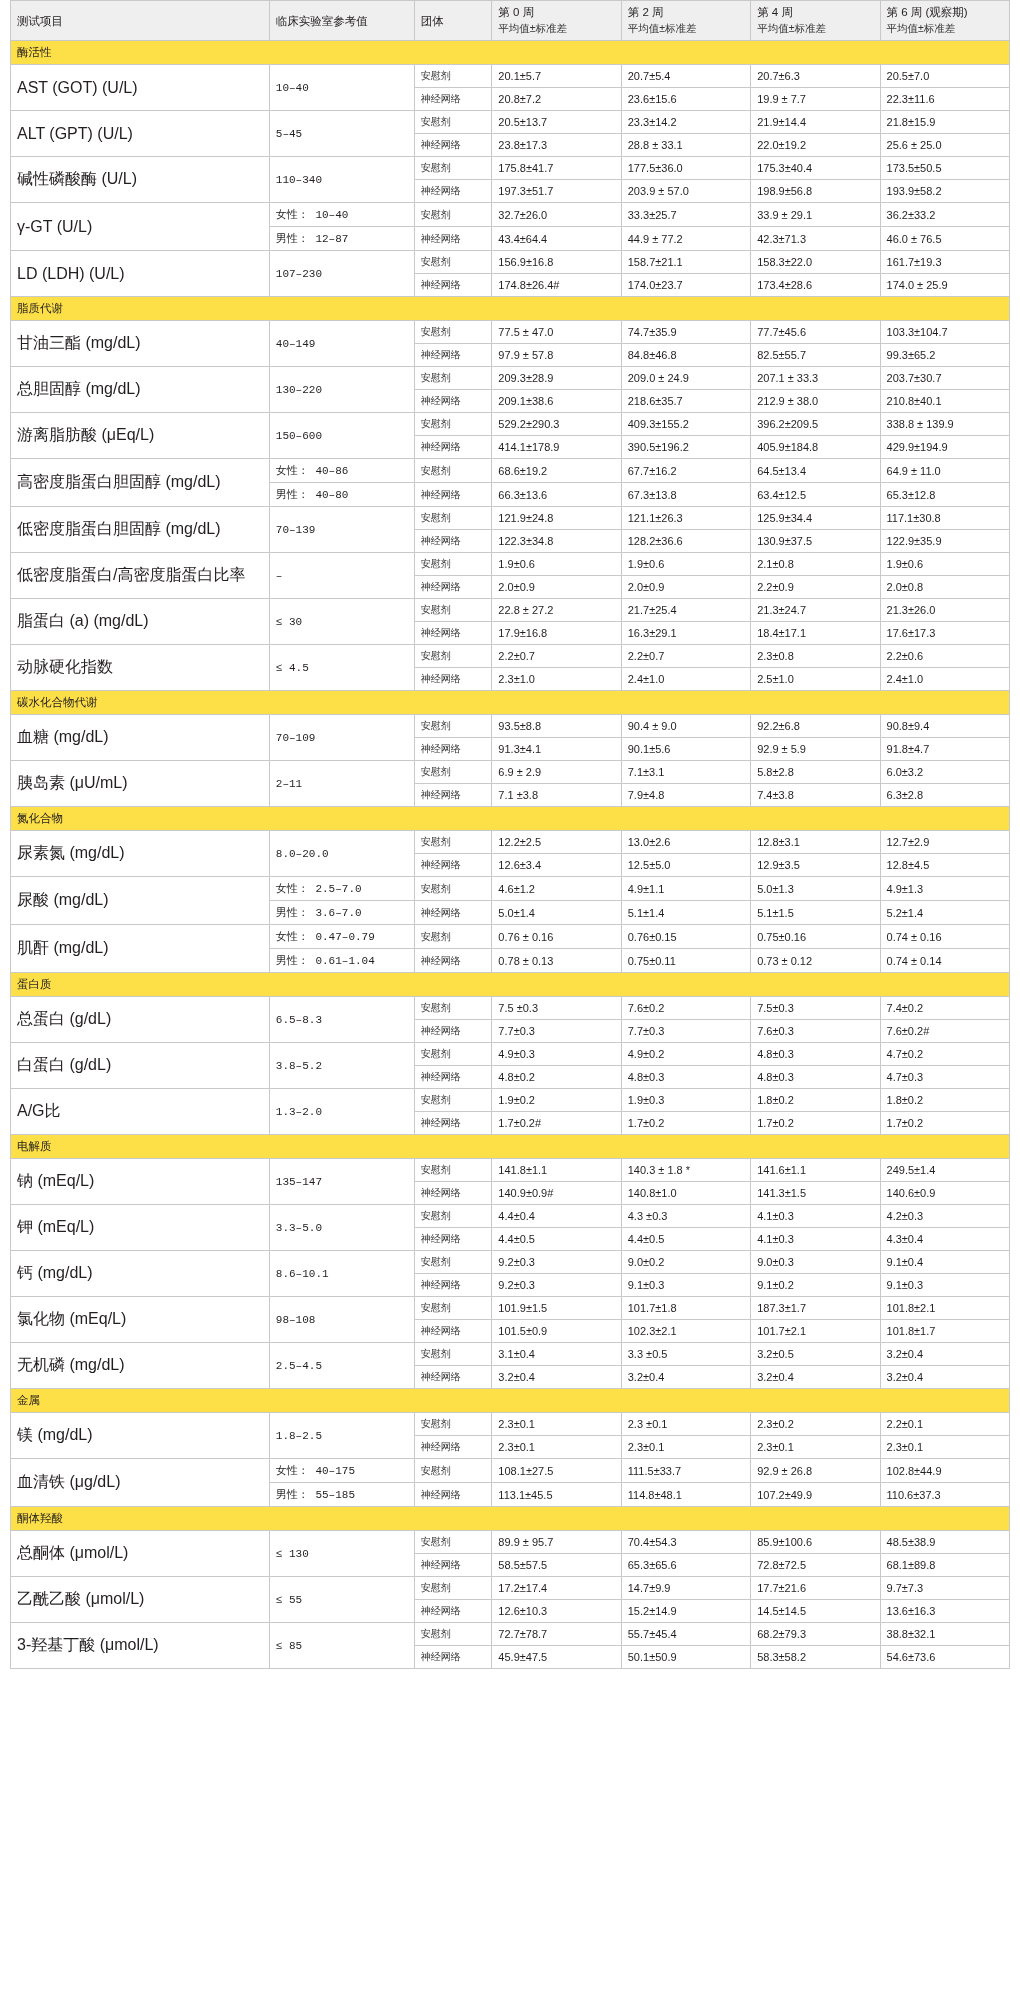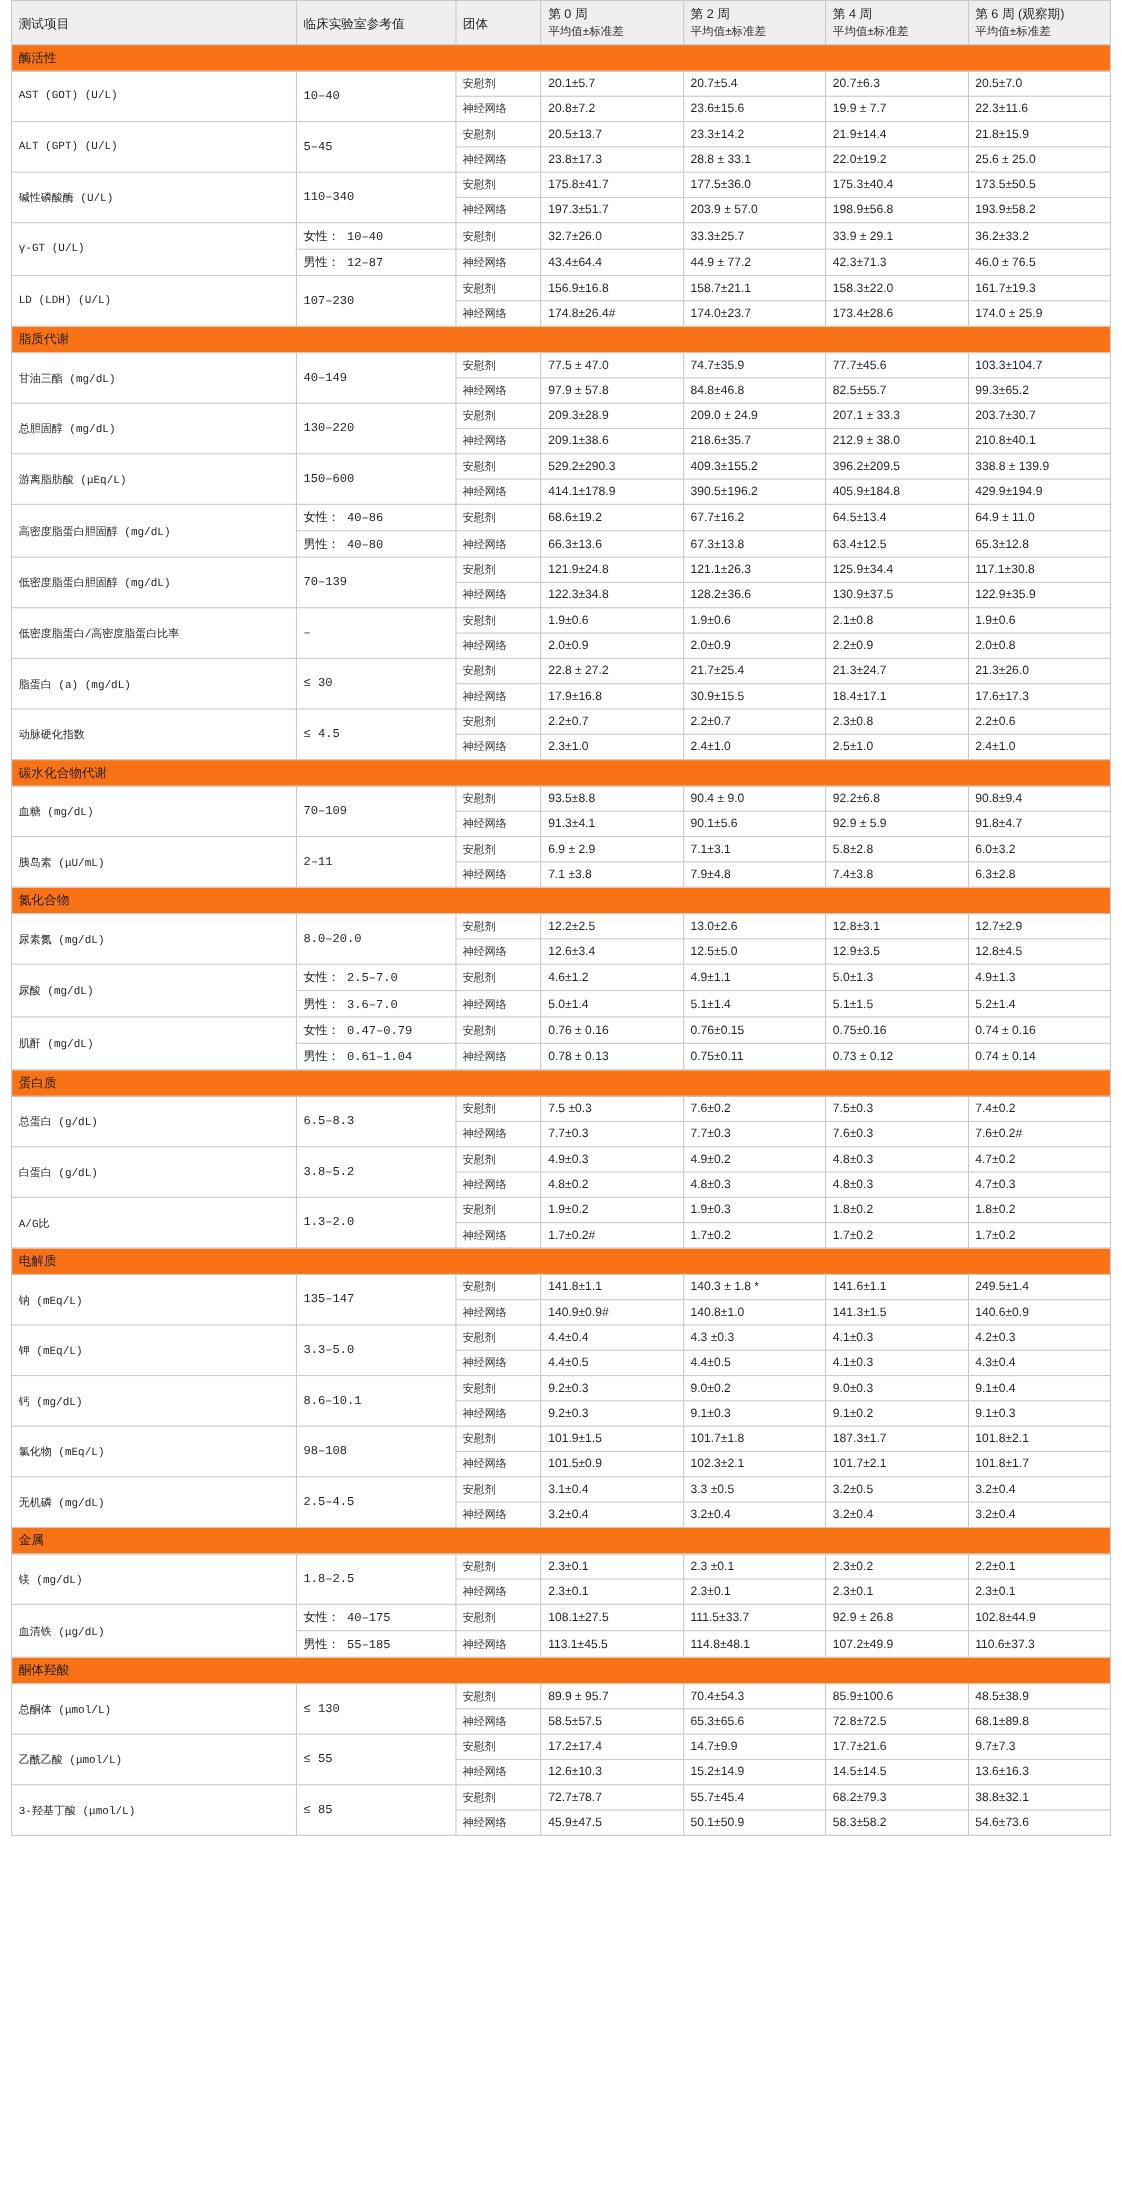--- a/index.html
+++ b/index.html
@@ -41,28 +41,27 @@
     padding-top: 0px;
     font-size: 10.5px;
     color: #333;
     margin-left: 41px;
   }
   .col-item { width: 200px; }
   .col-ref  { width: 112px; }
   .col-grp  { width: 60px; }
   .col-wk   { width: 100px; }
   td.section {
-    background: #f97316;
+    background: #fde047;
     font-weight: bold;
     font-size: 11.5px;
     padding: 4px 6px;
   }
   td.item {
-    font-size: 10px;
-    font-family: Liberation Mono, monospace;
+    font-size: 16px;
   }
   td.ref {
     font-size: 11px;
     white-space: nowrap;
     font-family: Liberation Mono, monospace;
   }
   td.grp {
     font-size: 10px;
     color: #333;
     white-space: nowrap;
@@ -292,21 +291,21 @@
         <td class="ref" rowspan="2">≤ 30</td>
         <td class="grp">安慰剂</td>
         <td class="val">22.8 ± 27.2</td>
         <td class="val">21.7±25.4</td>
         <td class="val">21.3±24.7</td>
         <td class="val">21.3±26.0</td>
       </tr>
       <tr>
         <td class="grp">神经网络</td>
         <td class="val">17.9±16.8</td>
-        <td class="val">30.9±15.5</td>
+        <td class="val">16.3±29.1</td>
         <td class="val">18.4±17.1</td>
         <td class="val">17.6±17.3</td>
       </tr>
       <tr>
         <td class="item" rowspan="2">动脉硬化指数</td>
         <td class="ref" rowspan="2">≤ 4.5</td>
         <td class="grp">安慰剂</td>
         <td class="val">2.2±0.7</td>
         <td class="val">2.2±0.7</td>
         <td class="val">2.3±0.8</td>

